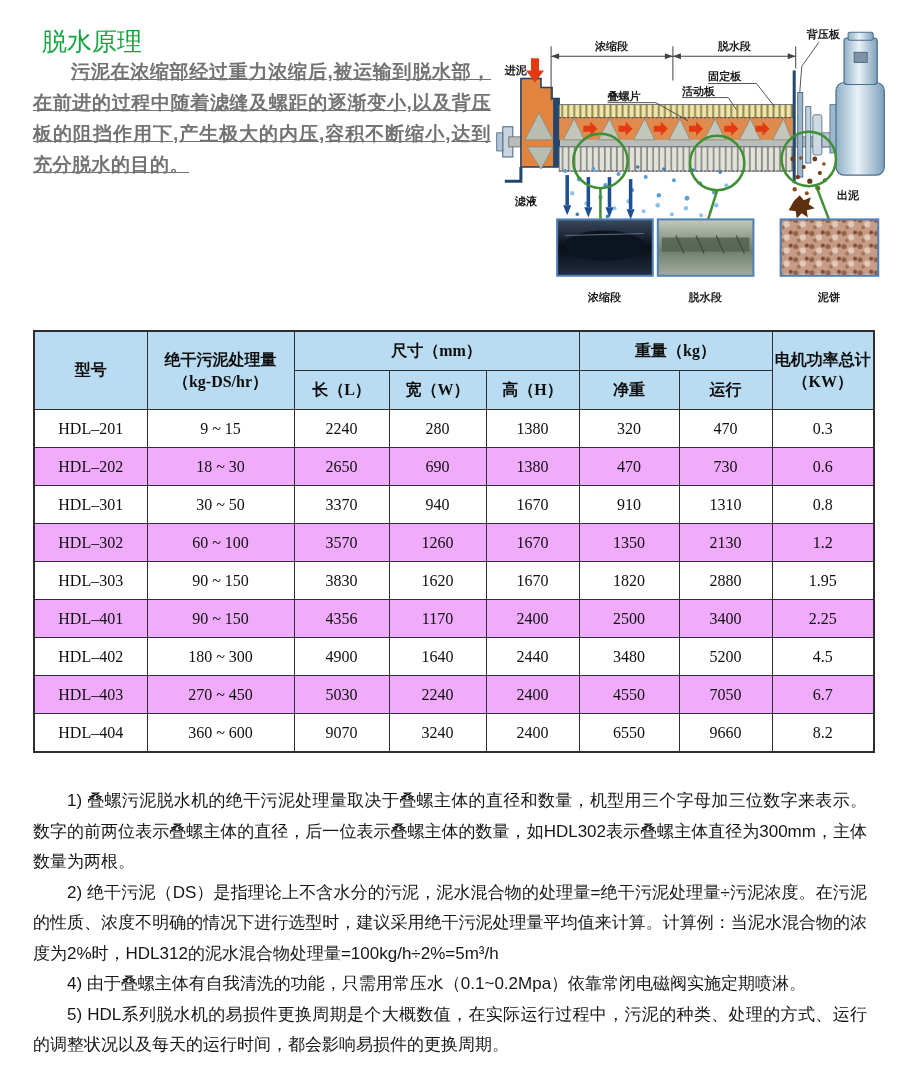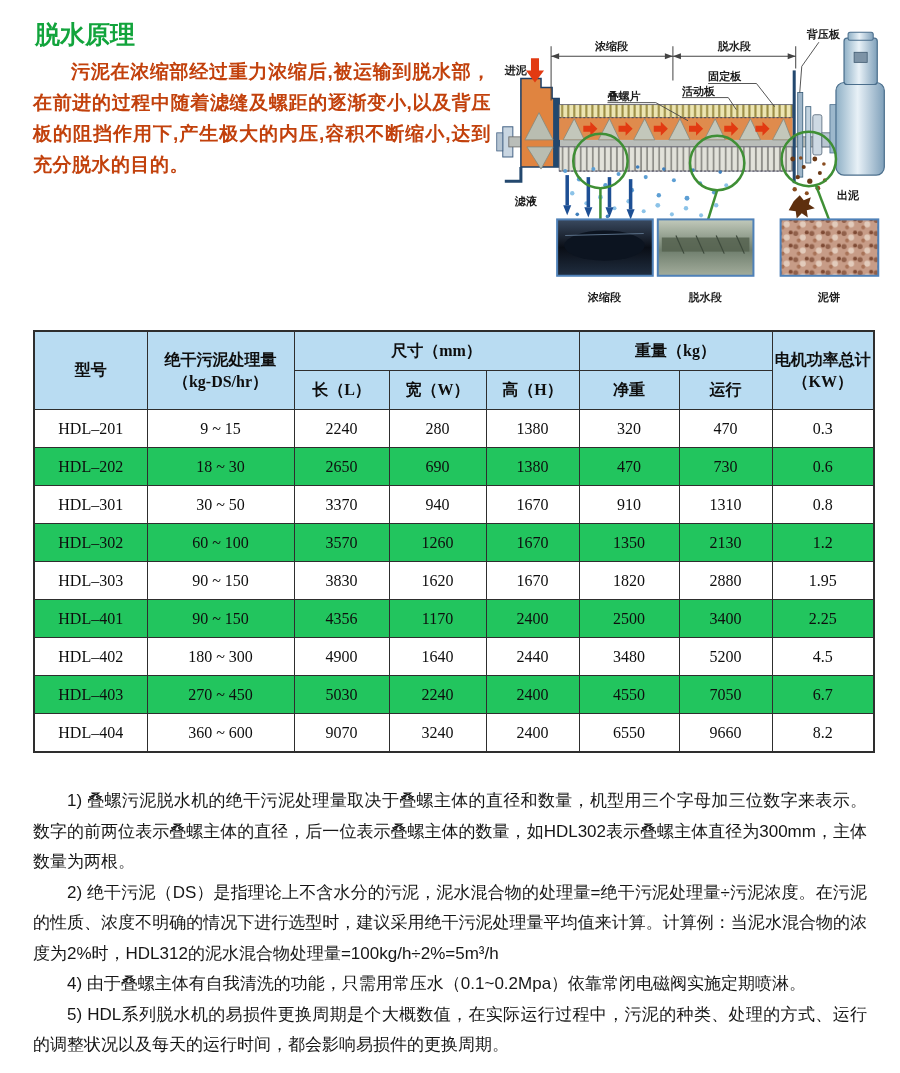--- a/index.html
+++ b/index.html
@@ -1,42 +1,42 @@
 <!DOCTYPE html>
 <html><head>
 <meta charset="utf-8">
 <style>
   html,body { margin:0; padding:0; background:#ffffff; }
   .page {
     position:relative; width:900px; height:1073px; background:#ffffff;
     font-family:"Liberation Sans","DejaVu Sans",sans-serif; overflow:hidden; color:#111;
   }
-  .section-title { color:#12a43c; font-weight:bold; margin:0; }
+  .section-title { color:#12a43c; font-weight:normal; margin:7px; }
   .title-principle { position:absolute; left:35px; top:18px; font-size:25px; }
   .intro-text {
     position:absolute; left:33px; top:56px; width:458px; margin:0;
     font-size:19px; font-weight:bold; line-height:31px; letter-spacing:0.5px;
-    text-align:justify; text-indent:2em; color:#c2410c;
+    text-align:justify; text-indent:2em; color:#737373;text-decoration:underline;
   }
   .diagram { position:absolute; left:486px; top:8px; width:404px; height:302px; }
   .diagram svg { display:block; width:100%; height:100%; }
   .diagram text { font-family:"Liberation Sans","DejaVu Sans",sans-serif; font-size:11px; font-weight:bold; fill:#1c1c1c; }
   .title-selection { position:absolute; left:35px; top:291px; font-size:24px; }
   .spec-table {
     position:absolute; left:33px; top:330px; width:840px;
     border-collapse:collapse; table-layout:fixed;
     font-family:"Liberation Serif","DejaVu Serif",serif; font-size:16px; color:#0e0e0e;
     border:2px solid #2e2e2e;
   }
   .spec-table th, .spec-table td {
     border:1px solid #2e2e2e; text-align:center; vertical-align:middle; padding:0;
   }
   .spec-table thead th { background:#b9dcf2; font-weight:bold; height:38px; }
   .spec-table tbody td { height:37px; background:#ffffff; }
-  .spec-table tr.striped td { background:#22c55e; }
+  .spec-table tr.striped td { background:#f0abfc; }
   .hdr-2line span { display:block; line-height:1.35; }
   .notes {
     position:absolute; left:33px; top:786px; width:834px;
     font-size:17px; line-height:30.5px; color:#161616; text-align:justify;
   }
   .notes p { margin:0; text-indent:2em; }
 </style>
 </head>
 <body>
 

